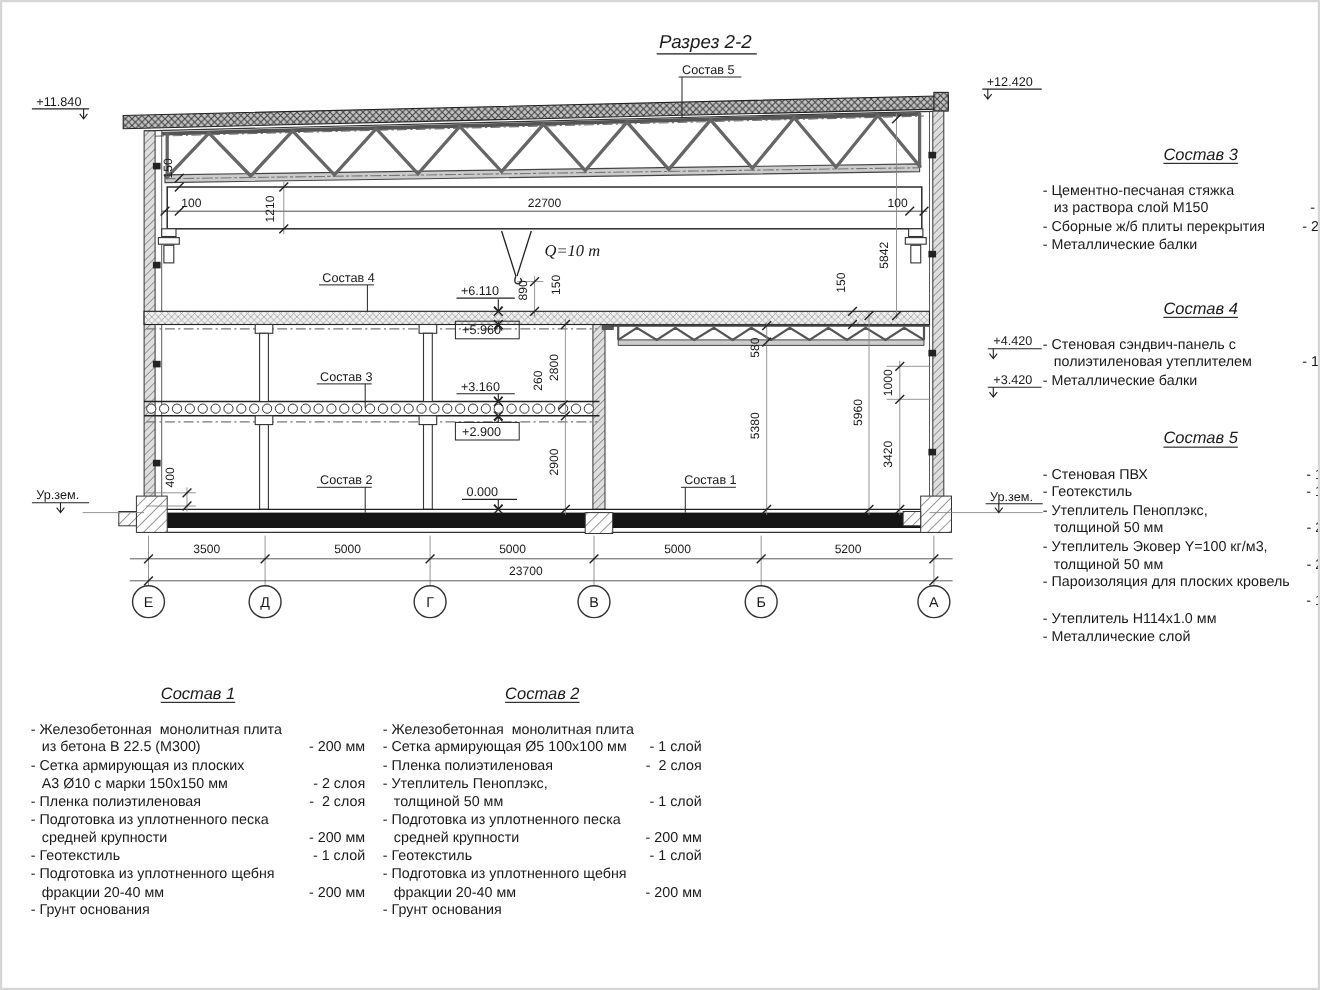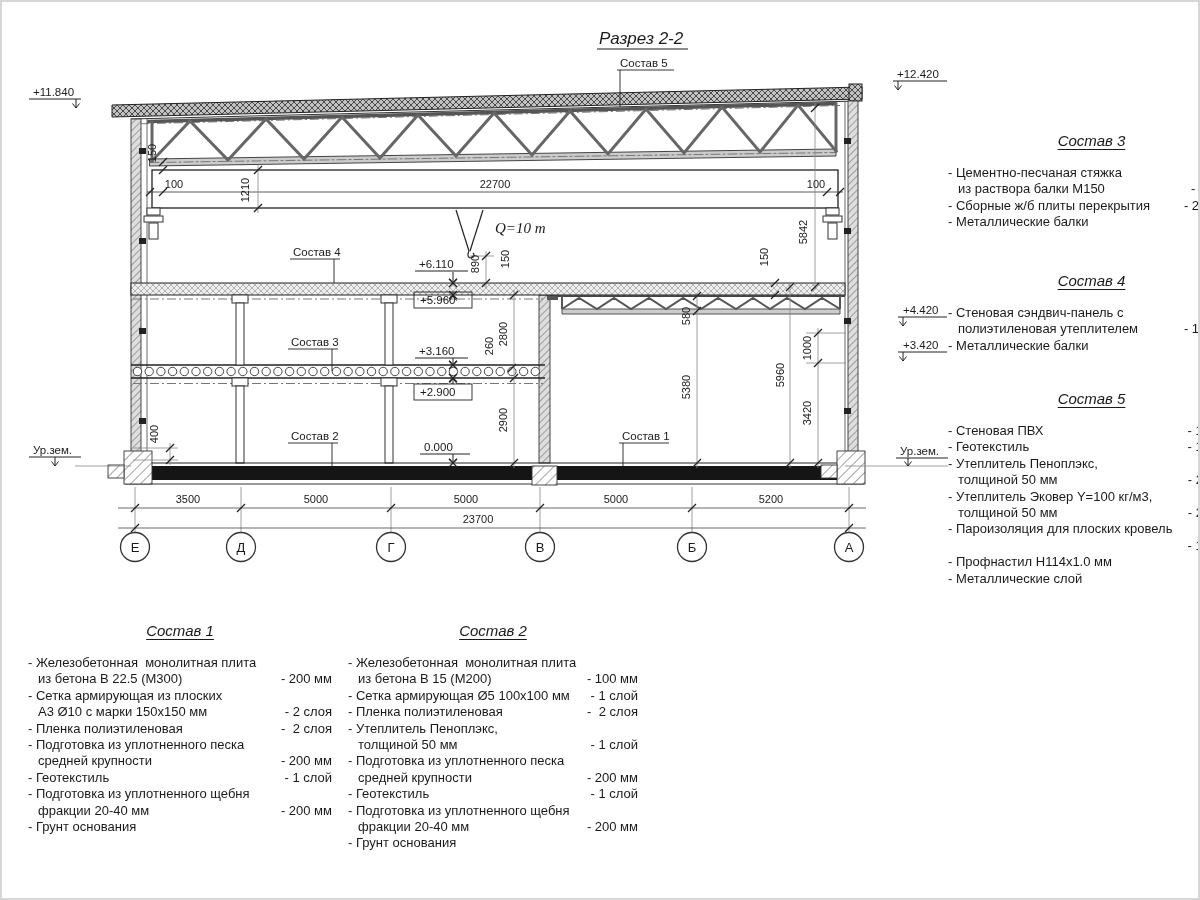--- a/index.html
+++ b/index.html
@@ -403,21 +403,21 @@
   </g>
 </svg>
 
 <div class="comp" style="left:948px;top:132px;width:287px;">
   <div class="comp-title">Состав 3</div>
   <div class="comp-body">
       <div class="comp-row">
         <span class="comp-text">- Цементно-песчаная стяжка</span>
       </div>
       <div class="comp-row comp-cont">
-        <span class="comp-text">из раствора балки М150</span>
+        <span class="comp-text">из раствора слой М150</span>
         <span class="comp-val">- 40 мм</span>
       </div>
       <div class="comp-row">
         <span class="comp-text">- Сборные ж/б плиты перекрытия</span>
         <span class="comp-val">- 220 мм</span>
       </div>
       <div class="comp-row">
         <span class="comp-text">- Металлические балки</span>
       </div>
     </div>
@@ -463,21 +463,21 @@
         <span class="comp-val">- 2 слоя</span>
       </div>
       <div class="comp-row">
         <span class="comp-text">- Пароизоляция для плоских кровель</span>
       </div>
       <div class="comp-row comp-cont">
         <span class="comp-text"></span>
         <span class="comp-val">- 1 слой</span>
       </div>
       <div class="comp-row">
-        <span class="comp-text">- Профнастил Н114х1.0 мм</span>
+        <span class="comp-text">- Утеплитель Н114х1.0 мм</span>
       </div>
       <div class="comp-row">
         <span class="comp-text">- Металлические слой</span>
       </div>
     </div>
 </div>
 <div class="comp" style="left:28px;top:622px;width:304px;">
   <div class="comp-title">Состав 1</div>
   <div class="comp-body">
       <div class="comp-row">
@@ -526,24 +526,20 @@
       </div>
     </div>
 </div>
 <div class="comp" style="left:348px;top:622px;width:290px;">
   <div class="comp-title">Состав 2</div>
   <div class="comp-body">
       <div class="comp-row">
         <span class="comp-text">- Железобетонная  монолитная плита</span>
         <span class="comp-val"></span>
       </div>
-      <div class="comp-row comp-cont">
-        <span class="comp-text">из бетона В 15 (М200)</span>
-        <span class="comp-val">- 100 мм</span>
-      </div>
       <div class="comp-row">
         <span class="comp-text">- Сетка армирующая Ø5 100х100 мм</span>
         <span class="comp-val">- 1 слой</span>
       </div>
       <div class="comp-row">
         <span class="comp-text">- Пленка полиэтиленовая</span>
         <span class="comp-val">-  2 слоя</span>
       </div>
       <div class="comp-row">
         <span class="comp-text">- Утеплитель Пеноплэкс,</span>

